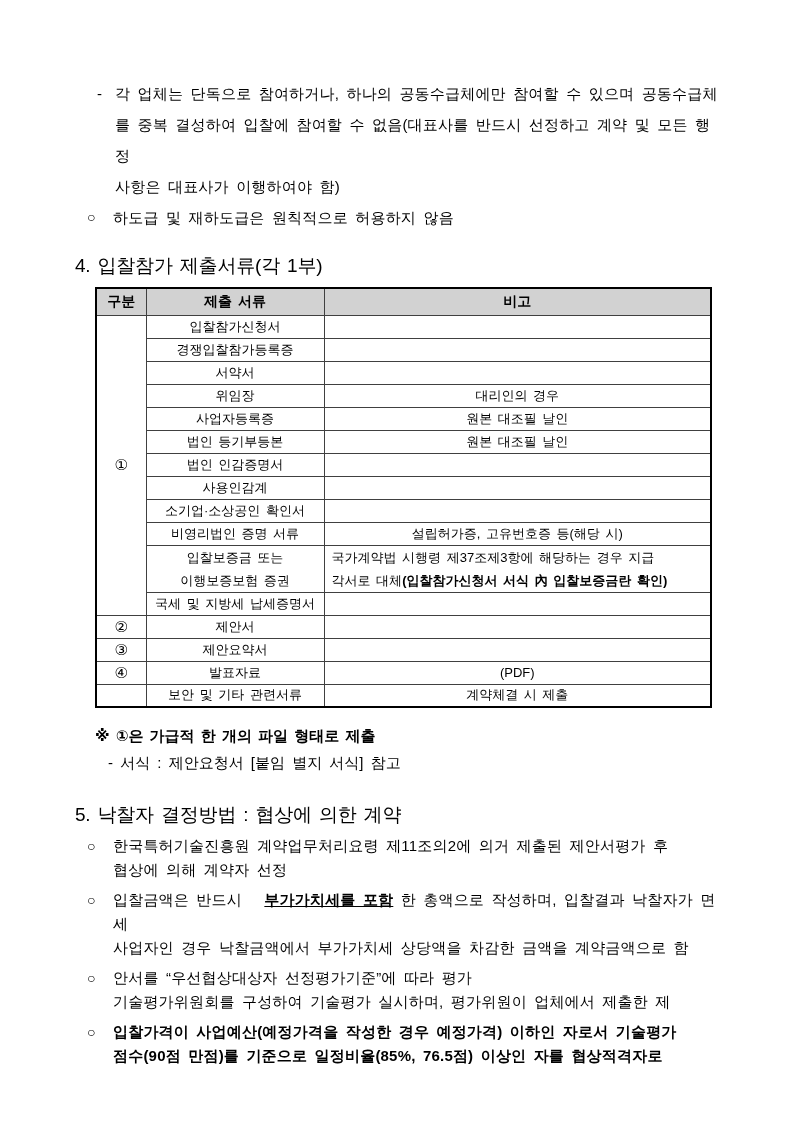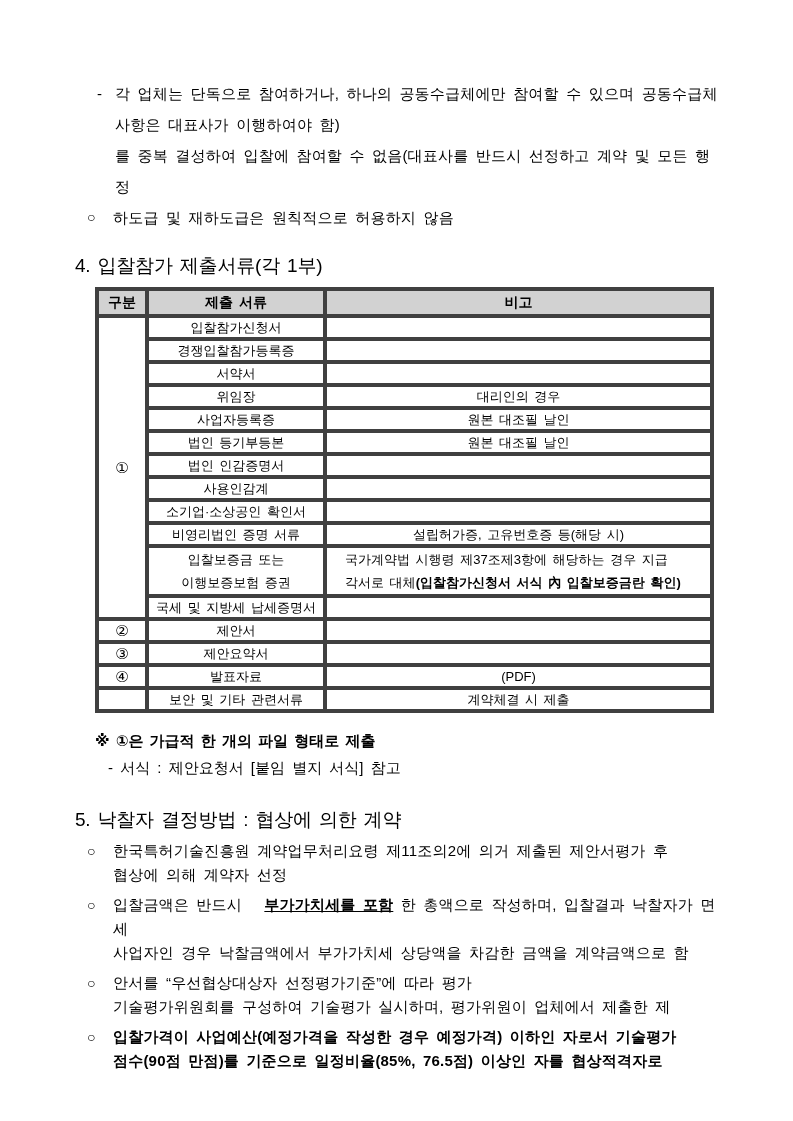--- a/index.html
+++ b/index.html
@@ -42,21 +42,21 @@
   .section-title.s5 { margin-top: 26px; }
   
   table.doc-table {
     border-collapse: collapse;
     table-layout: fixed;
     width: 615px;
     margin: 8px 0 0 20px;
     border: 2px solid #000;
   }
   .doc-table th, .doc-table td {
-    border: 4px solid #404040;
+    border: 1px solid #404040;
     padding: 0 4px;
     box-sizing: border-box;
     overflow: hidden;
     white-space: nowrap;
   }
   .doc-table th {
     background: #d2d2d2;
     height: 27px;
     font-size: 14px;
     font-weight: bold;
@@ -65,21 +65,21 @@
   }
   .doc-table td {
     height: 23px;
     font-size: 13px;
     text-align: center;
     word-spacing: 2px;
   }
   .doc-table td.gubun-cell { font-size: 15px; }
   .doc-table tr.bond-row td { height: 46px; margin-left: 18px; }
   .doc-table .two-line div { line-height: 23px; }
-  .doc-table td.note-left { text-align: left; padding-left: 18px; }
+  .doc-table td.note-left { text-align: left; padding-left: 7px; }
   .doc-table .bold-part { font-weight: bold; }
   
   .footnote-bold {
     margin: 14px 0 0 20px;
     font-size: 15px;
     font-weight: bold;
     line-height: 27px;
     word-spacing: 2px;
   }
   .footnote-sub {
@@ -104,22 +104,22 @@
 </style>
 </head>
 <body>
 
 <div class="page">
 
   <div class="intro-bullet b-dash">
     <span class="marker">-</span>
     <div class="lines">
       <div>각 업체는 단독으로 참여하거나, 하나의 공동수급체에만 참여할 수 있으며 공동수급체</div>
+      <div>를 중복 결성하여 입찰에 참여할 수 없음(대표사를 반드시 선정하고 계약 및 모든 행정</div>
       <div>사항은 대표사가 이행하여야 함)</div>
-      <div>를 중복 결성하여 입찰에 참여할 수 없음(대표사를 반드시 선정하고 계약 및 모든 행정</div>
     </div>
   </div>
   <div class="intro-bullet b-circle">
     <span class="marker">○</span>
     <div class="lines">
       <div>하도급 및 재하도급은 원칙적으로 허용하지 않음</div>
     </div>
   </div>
 
   <div class="section-title">4. 입찰참가 제출서류(각 1부)</div>

